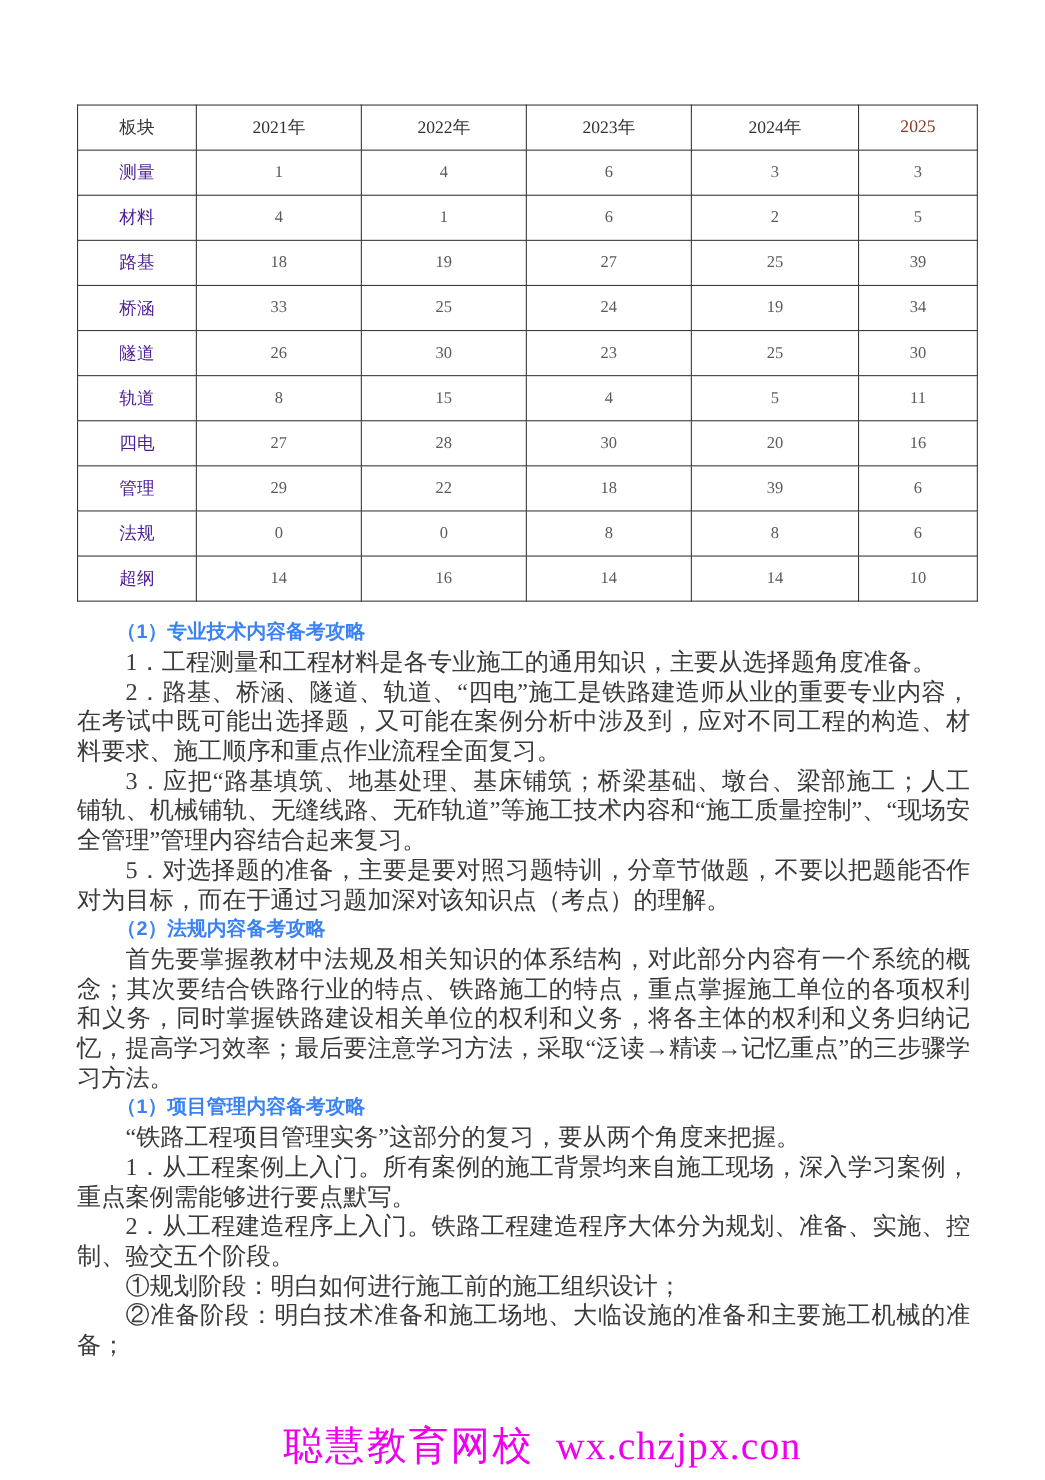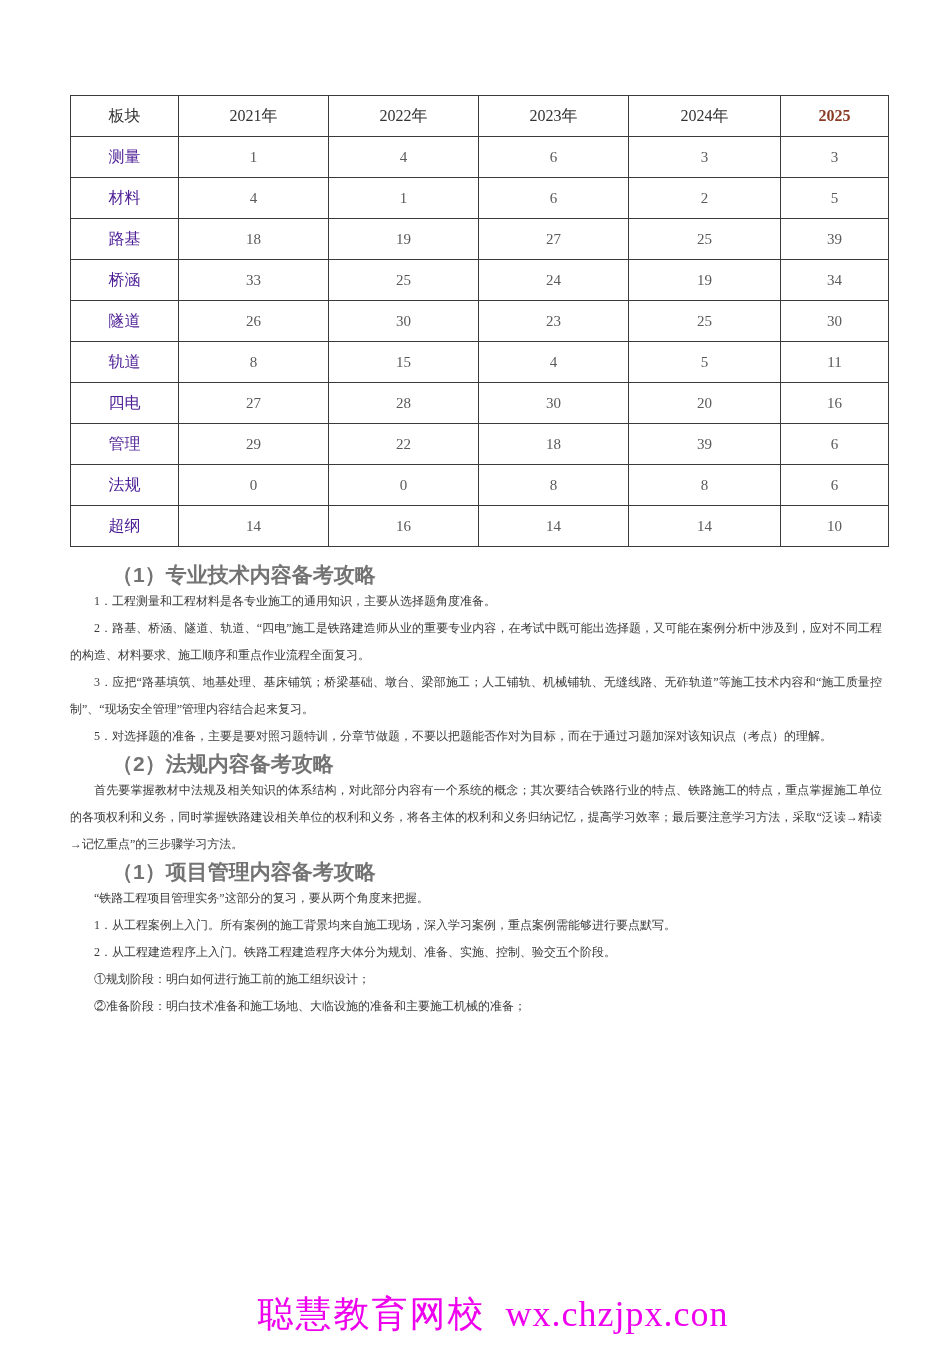--- a/index.html
+++ b/index.html
@@ -37,25 +37,25 @@
   th.hl-year {  }
 
   
   .text-block {
     position: absolute; left: 70px; top: 561px; width: 812px;
     color: #3a3a3a;
   }
   .text-block p { margin: 0; line-height: 27px; text-align: justify; }
   p.sec-heading {
     font-family: "Liberation Sans", "DejaVu Sans", sans-serif;
-    font-weight: bold; font-size: 21px; color: #737373;
+    font-weight: bold; font-size: 18px; color: #3b82f6;
     text-indent: 2em;
   }
   p.body-para {
-    font-size: 12px; text-indent: 2em;
+    font-size: 22px; text-indent: 2em;
   }
 
   
   .footer {
     position: absolute; left: 0; top: 1292px; width: 950px;
     display: flex; justify-content: center; align-items: baseline; gap: 20px;
     line-height: 44px;
     padding-left: 18px;
   }
   .footer .brand { font-size: 36px; letter-spacing: 2px; }
@@ -75,21 +75,21 @@
       <col style="width:152px">
       <col style="width:108px">
     </colgroup>
     <thead>
       <tr>
         <th>板块</th>
         <th>2021年</th>
         <th>2022年</th>
         <th>2023年</th>
         <th>2024年</th>
-        <th class="hl-year" style="color: rgb(139, 58, 38); font-weight: bold;">2025</th>
+        <th class="hl-year" style="color: rgb(139, 58, 38);">2025</th>
       </tr>
     </thead>
     <tbody>
     <tr>
       <td class="row-label">测量</td>
       <td class="row-val">1</td>
       <td class="row-val">4</td>
       <td class="row-val">6</td>
       <td class="row-val">3</td>
       <td class="row-val">3</td>

